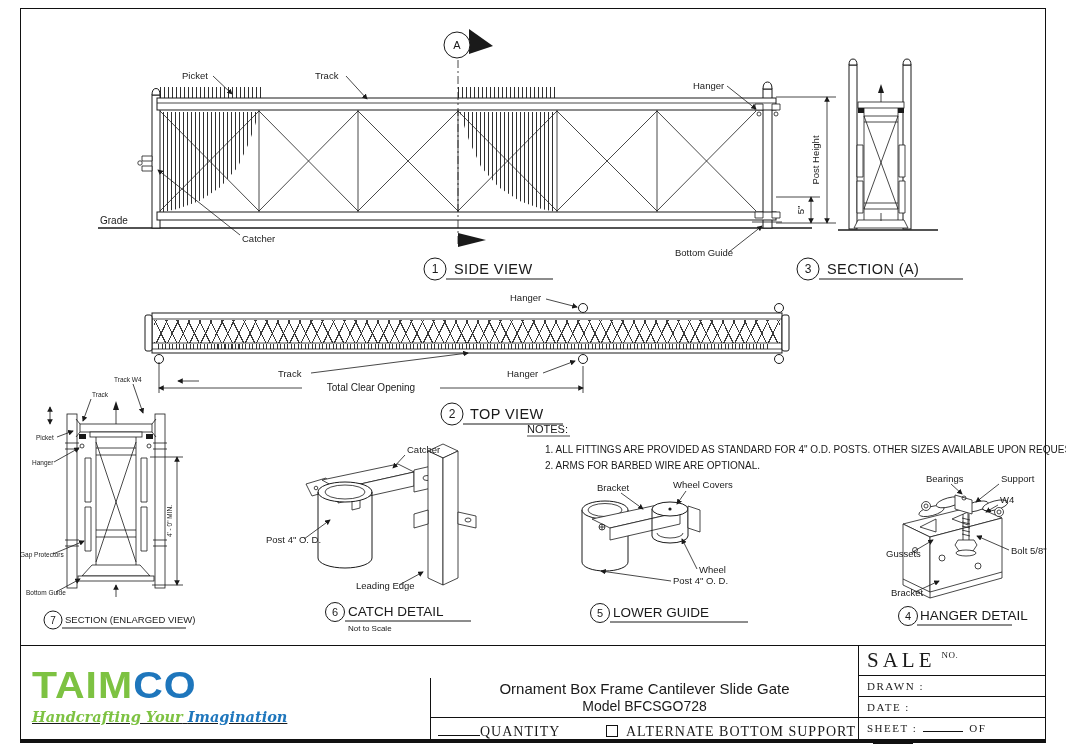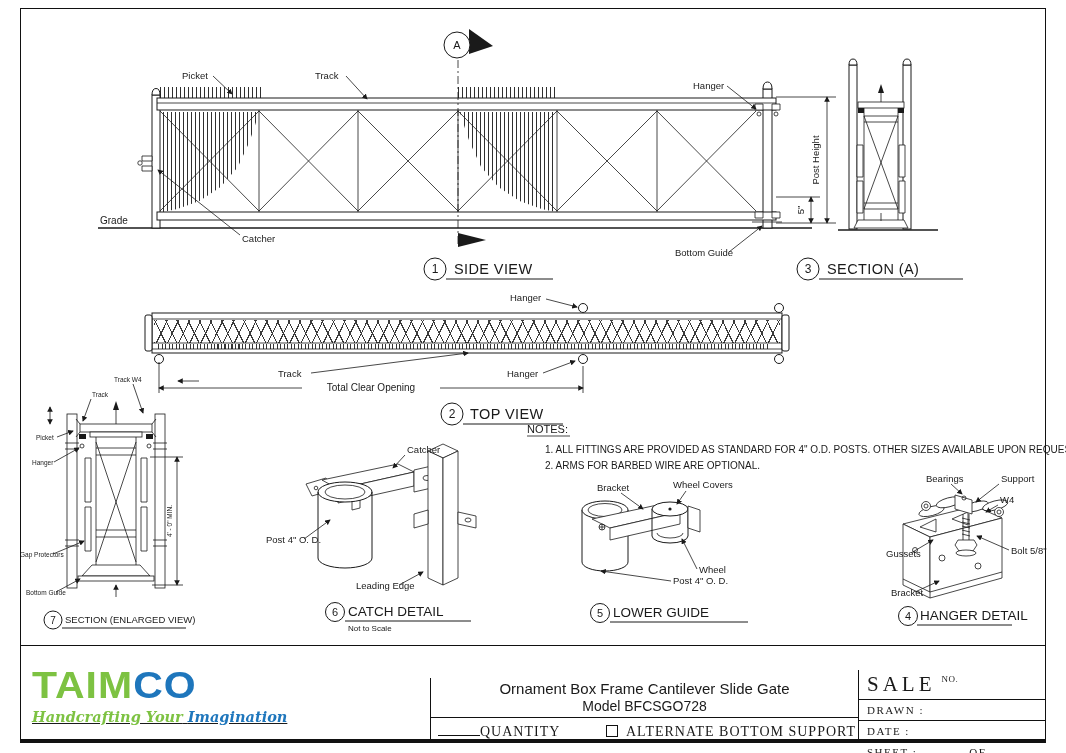--- a/index.html
+++ b/index.html
@@ -50,21 +50,21 @@
             border-bottom:1.4px solid #111;padding-bottom:2px;}
   .tb-title .l2{font-size:14px;}
   .tb-opts{flex:1;padding:6px 0 0 7px;font-family:"Liberation Serif",serif;font-size:14px;
            letter-spacing:1px;}
   .opt-row{display:flex;margin-bottom:4px;white-space:nowrap;}
   .oc1{width:168px;} .oc2{width:140px;} .oc3{flex:1;}
   .cb{display:inline-block;width:10px;height:10px;border:1.3px solid #111;margin-right:8px;
       vertical-align:-1px;background:#fff;}
   .blankline{display:inline-block;width:42px;border-bottom:1px solid #111;height:11px;}
   .cell-sale{width:188px;border-left:1.6px solid #111;display:flex;flex-direction:column;
-             font-family:"Liberation Serif",serif;box-sizing:border-box;margin-top:24px;}
+             font-family:"Liberation Serif",serif;box-sizing:border-box;}
   .srow{border-bottom:1.3px solid #111;padding:4px 8px;font-size:11px;letter-spacing:1.5px;}
   .srow.last{border-bottom:none;}
   .sale-word{font-size:21px;letter-spacing:4px;line-height:1;}
   .sale-no{font-size:9px;letter-spacing:.5px;vertical-align:top;margin-left:6px;}
   .sheet-blank{display:inline-block;width:40px;border-bottom:1px solid #111;height:9px;margin:0 6px;}
 </style>
 </head>
 <body>
 
 <div class="sheet">

